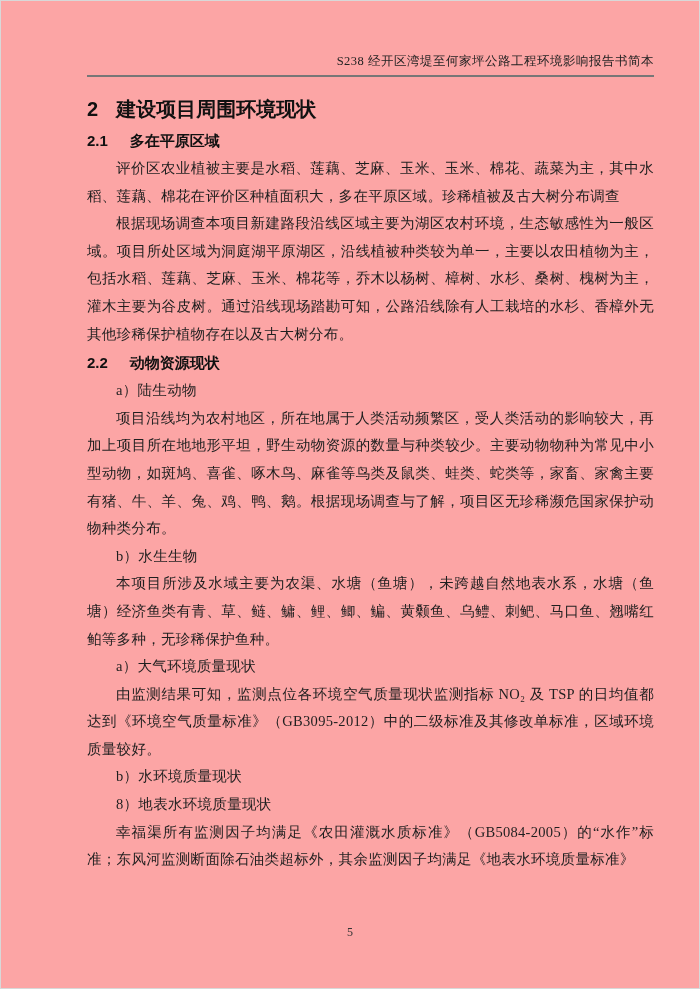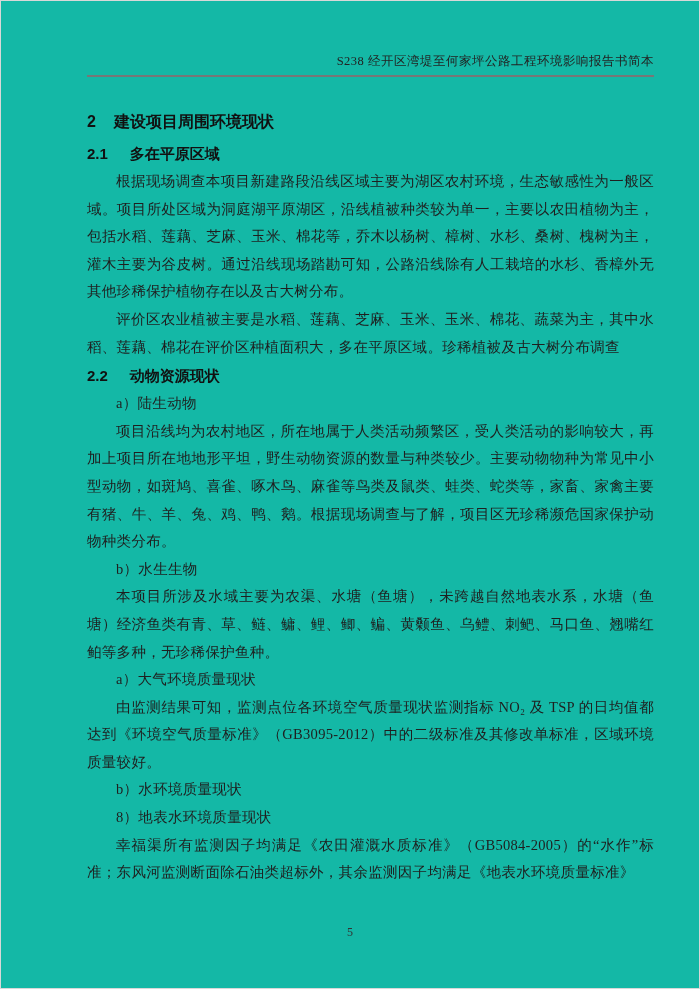--- a/index.html
+++ b/index.html
@@ -4,21 +4,21 @@
 <style>
   html, body {
     margin: 0;
     padding: 0;
     background: #ffffff;
   }
   .page {
     position: relative;
     width: 700px;
     height: 989px;
-    background: #14b8a6;
+    background: #fca5a5;
     box-sizing: border-box;
     border: 1px solid #d8d8d8;
     font-family: "Liberation Serif", "DejaVu Serif", serif;
     color: #1f1f1f;
     overflow: hidden;
   }
   .running-header {
     position: absolute;
     top: 52px;
     left: 86px;
@@ -32,23 +32,23 @@
   }
   .content {
     position: absolute;
     top: 86px;
     left: 86px;
     right: 45px;
   }
   .h1 {
     font-family: "Liberation Sans", "DejaVu Sans", sans-serif;
     font-weight: bold;
-    font-size: 16px;
+    font-size: 20px;
     line-height: 30px;
-    margin: 20px 0 2px 0;
+    margin: 7px 0 2px 0;
     color: #111;
   }
   .h1 .sec-num { margin-right: 18px; }
   .h2 {
     font-family: "Liberation Sans", "DejaVu Sans", sans-serif;
     font-weight: bold;
     font-size: 15px;
     line-height: 29px;
     margin: 0 0 0 0;
     color: #111;
@@ -89,22 +89,22 @@
   <div class="content">
 
     <div class="h1">
       <span class="sec-num">2</span><span>建设项目周围环境现状</span>
     </div>
 
     <div class="h2">
       <span class="sec-num">2.1</span><span>多在平原区域</span>
     </div>
 
+    <p class="para">评价区农业植被主要是水稻、莲藕、芝麻、玉米、玉米、棉花、蔬菜为主，其中水稻、莲藕、棉花在评价区种植面积大，多在平原区域。珍稀植被及古大树分布调查</p>
     <p class="para">根据现场调查本项目新建路段沿线区域主要为湖区农村环境，生态敏感性为一般区域。项目所处区域为洞庭湖平原湖区，沿线植被种类较为单一，主要以农田植物为主，包括水稻、莲藕、芝麻、玉米、棉花等，乔木以杨树、樟树、水杉、桑树、槐树为主，灌木主要为谷皮树。通过沿线现场踏勘可知，公路沿线除有人工栽培的水杉、香樟外无其他珍稀保护植物存在以及古大树分布。</p>
-    <p class="para">评价区农业植被主要是水稻、莲藕、芝麻、玉米、玉米、棉花、蔬菜为主，其中水稻、莲藕、棉花在评价区种植面积大，多在平原区域。珍稀植被及古大树分布调查</p>
 
     <div class="h2">
       <span class="sec-num">2.2</span><span>动物资源现状</span>
     </div>
 
     <p class="sub-item">a）陆生动物</p>
     <p class="para">项目沿线均为农村地区，所在地属于人类活动频繁区，受人类活动的影响较大，再加上项目所在地地形平坦，野生动物资源的数量与种类较少。主要动物物种为常见中小型动物，如斑鸠、喜雀、啄木鸟、麻雀等鸟类及鼠类、蛙类、蛇类等，家畜、家禽主要有猪、牛、羊、兔、鸡、鸭、鹅。根据现场调查与了解，项目区无珍稀濒危国家保护动物种类分布。</p>
 
     <p class="sub-item">b）水生生物</p>
     <p class="para">本项目所涉及水域主要为农渠、水塘（鱼塘），未跨越自然地表水系，水塘（鱼塘）经济鱼类有青、草、鲢、鳙、鲤、鲫、鳊、黄颡鱼、乌鳢、刺鲃、马口鱼、翘嘴红鲌等多种，无珍稀保护鱼种。</p>

